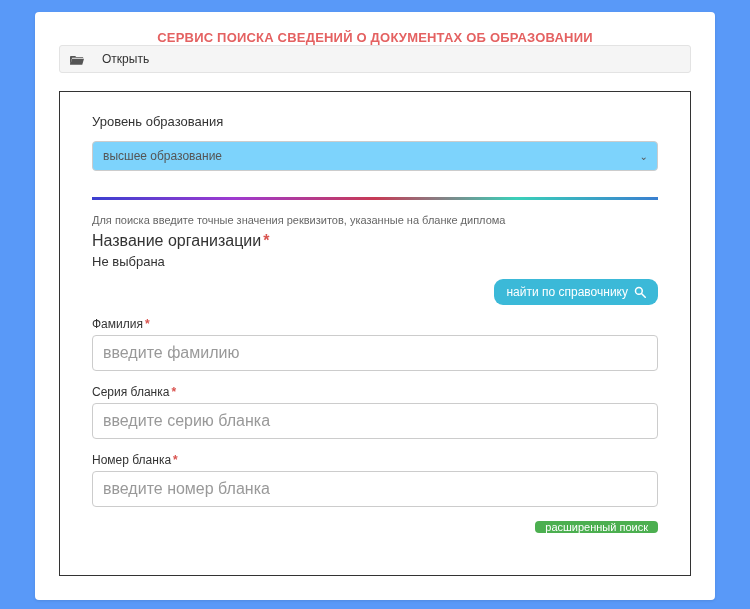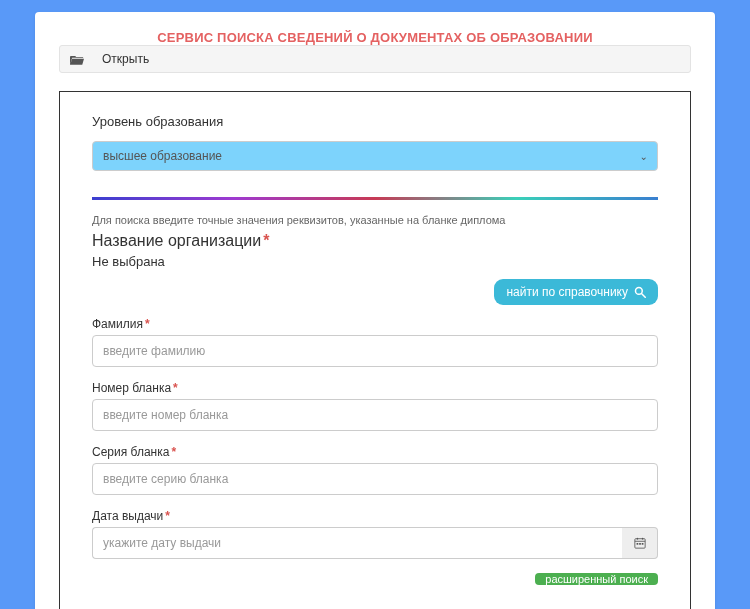--- a/index.html
+++ b/index.html
@@ -126,21 +126,21 @@
   }
   .form-group > label {
     display: block;
     font-size: 12px;
     color: #333;
     margin-bottom: 4px;
   }
   .text-input {
     width: 100%;
     padding: 8px 10px;
-    font-size: 12px;
+    font-size: 16px;
     border: 1px solid #ccc;
     border-radius: 4px;
     color: #555;
   }
   .text-input::placeholder { color: #999; }
   .date-group {
     display: flex;
   }
   .date-group .text-input {
     flex: 1;
@@ -217,53 +217,32 @@
 
     <div class="form-group">
       <label>
         <span>Фамилия</span><span class="req">*</span>
       </label>
       <input type="text" class="text-input" placeholder="введите фамилию" style="">
     </div>
 
     <div class="form-group">
       <label>
+        <span>Серия бланка</span><span class="req">*</span>
+      </label>
+      <input type="text" class="text-input" placeholder="введите серию бланка" style="">
+    </div>
+
+    <div class="form-group">
+      <label>
         <span>Номер бланка</span><span class="req">*</span>
       </label>
       <input type="text" class="text-input" placeholder="введите номер бланка" style="">
     </div>
 
-    <div class="form-group">
-      <label>
-        <span>Серия бланка</span><span class="req">*</span>
-      </label>
-      <input type="text" class="text-input" placeholder="введите серию бланка" style="">
-    </div>
-
-    <div class="form-group">
-      <label>
-        <span>Дата выдачи</span><span class="req">*</span>
-      </label>
-      <div class="date-group">
-        <input type="text" class="text-input" placeholder="укажите дату выдачи" style="">
-        <span class="date-addon">
-          <span class="calendar-icon">
-            <svg viewBox="0 0 14 14">
-                <rect x="1" y="2" width="12" height="11" rx="1" fill="none" stroke="#555" stroke-width="1"></rect>
-                <line x1="1" y1="5" x2="13" y2="5" stroke="#555"></line>
-                <line x1="4" y1="1" x2="4" y2="3" stroke="#555" stroke-width="1.5"></line>
-                <line x1="10" y1="1" x2="10" y2="3" stroke="#555" stroke-width="1.5"></line>
-                <rect x="3" y="7" width="2" height="2" fill="#555"></rect>
-                <rect x="6" y="7" width="2" height="2" fill="#555"></rect>
-                <rect x="9" y="7" width="2" height="2" fill="#555"></rect>
-              </svg>
-          </span>
-        </span>
-      </div>
-    </div>
 
     <div class="adv-search-row">
       <button class="btn btn-green">
         <span>расширенный поиск</span>
       </button>
     </div>
 
   </div>
 </div>
 

